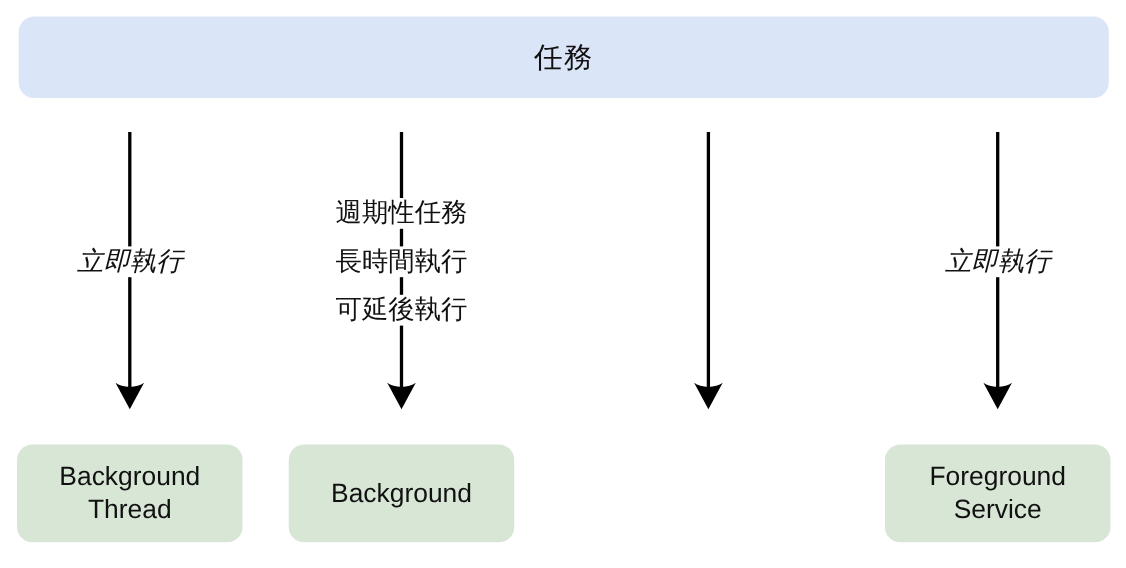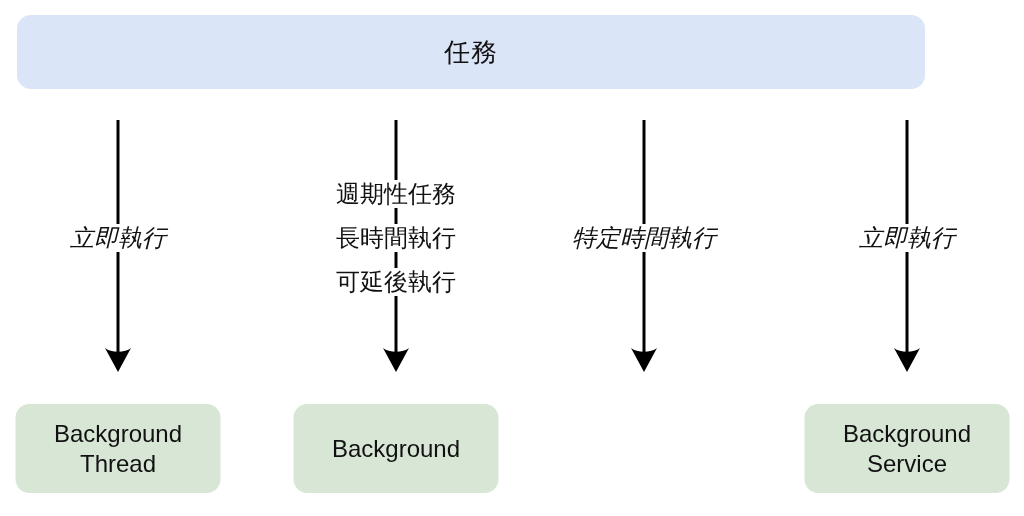--- a/index.html
+++ b/index.html
@@ -12,42 +12,42 @@
     position: relative;
     width: 1024px;
     height: 516px;
     background: #ffffff;
     overflow: hidden;
   }
   .root-box {
     position: absolute;
     left: 17px;
     top: 15px;
-    width: 908px;
+    width: 991px;
     height: 74px;
     background: var(--root-fill, #dbe5f8);
     border-radius: 14px;
     display: flex;
     align-items: center;
     justify-content: center;
   }
   .root-box .root-label {
     font-size: 26px;
     font-weight: 500;
     color: var(--text-color, #111111);
     letter-spacing: 1px;
   }
   .column {
     position: absolute;
     top: 0;
     width: 240px;
     height: 516px;
   }
   .col-1 { left: -2px; }
-  .col-2 { left: 276px; }
+  .col-2 { left: 245px; }
   .col-3 { left: 524px; }
   .col-4 { left: 787px; }
   .arrow-svg {
     position: absolute;
     left: 105px;
     top: 118px;
     width: 30px;
     height: 256px;
   }
   .arrow-label {
@@ -120,27 +120,26 @@
     <div class="target-box">
       <div class="target-label">Background</div>
     </div>
   </div>
 
   <div class="column col-3">
     <svg class="arrow-svg" viewBox="0 0 30 256">
       <line x1="15" y1="2" x2="15" y2="234" stroke="#000000" stroke-width="3"></line>
       <path d="M2,230 C8,235 22,235 28,230 L15,254 Z" fill="#000000"></path>
     </svg>
-    <div class="arrow-label label-mid">特定時間執行</div>
   </div>
 
   <div class="column col-4">
     <svg class="arrow-svg" viewBox="0 0 30 256">
       <line x1="15" y1="2" x2="15" y2="234" stroke="#000000" stroke-width="3"></line>
       <path d="M2,230 C8,235 22,235 28,230 L15,254 Z" fill="#000000"></path>
     </svg>
     <div class="arrow-label label-mid">立即執行</div>
     <div class="target-box">
-      <div class="target-label">Background Service</div>
+      <div class="target-label">Foreground Service</div>
     </div>
   </div>
 
 </div>
 
 </body></html>

